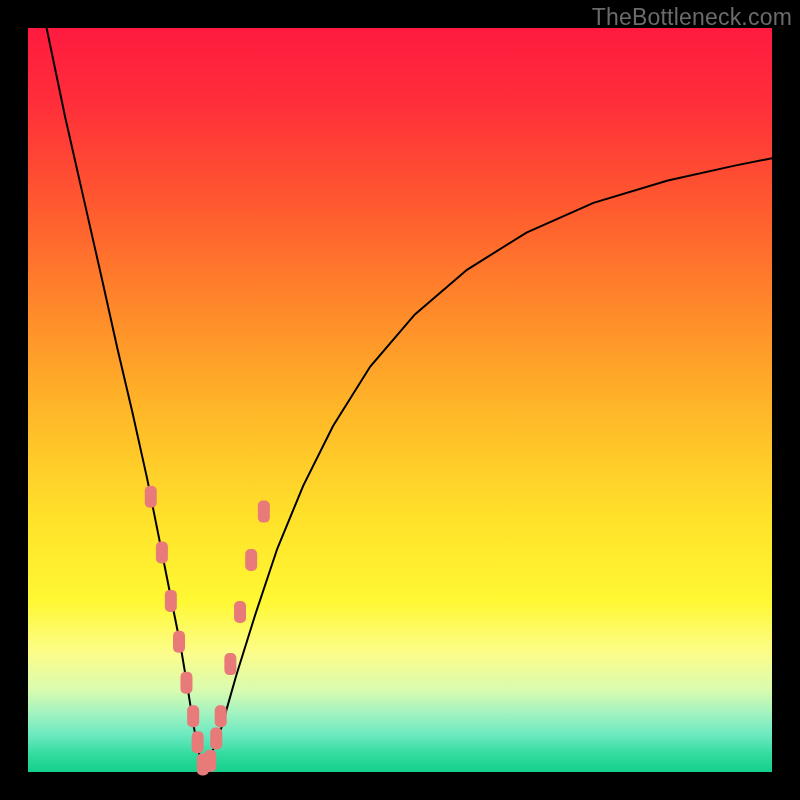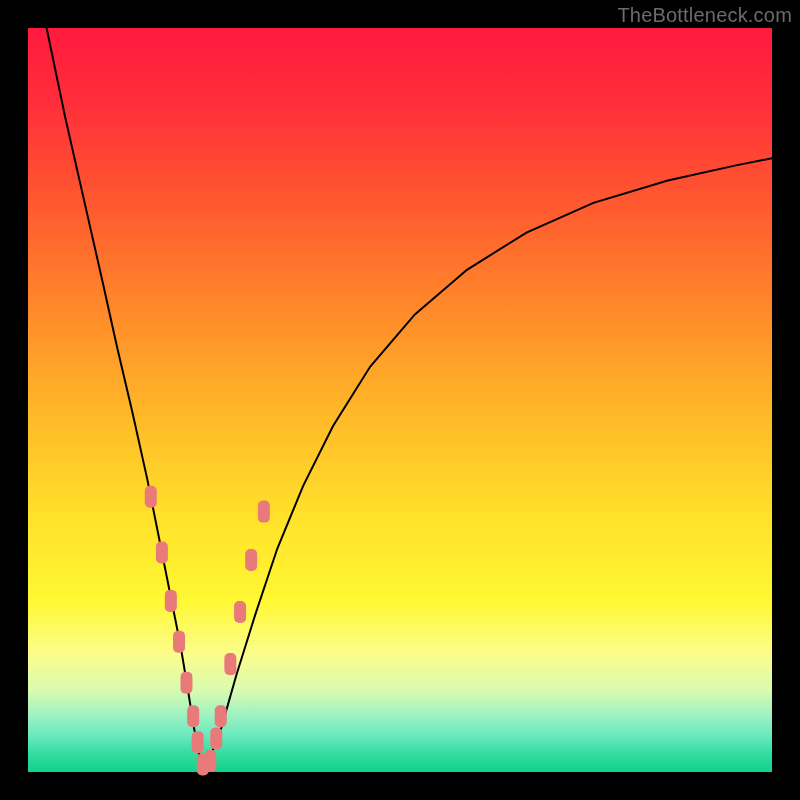--- a/index.html
+++ b/index.html
@@ -31,21 +31,21 @@
       #6ce9c1 95%,
       #35dca0 97.5%,
       #12d18a 100%
     );
   }
   .watermark {
     position: absolute;
     top: 4px;
     right: 8px;
     color: #6b6b6b;
-    font-size: 20px;
+    font-size: 23px;
     font-weight: 500;
     letter-spacing: 0.2px;
     user-select: none;
   }
   svg.plot {
     position: absolute;
     left: 0;
     top: 0;
     width: 744px;
     height: 744px;

